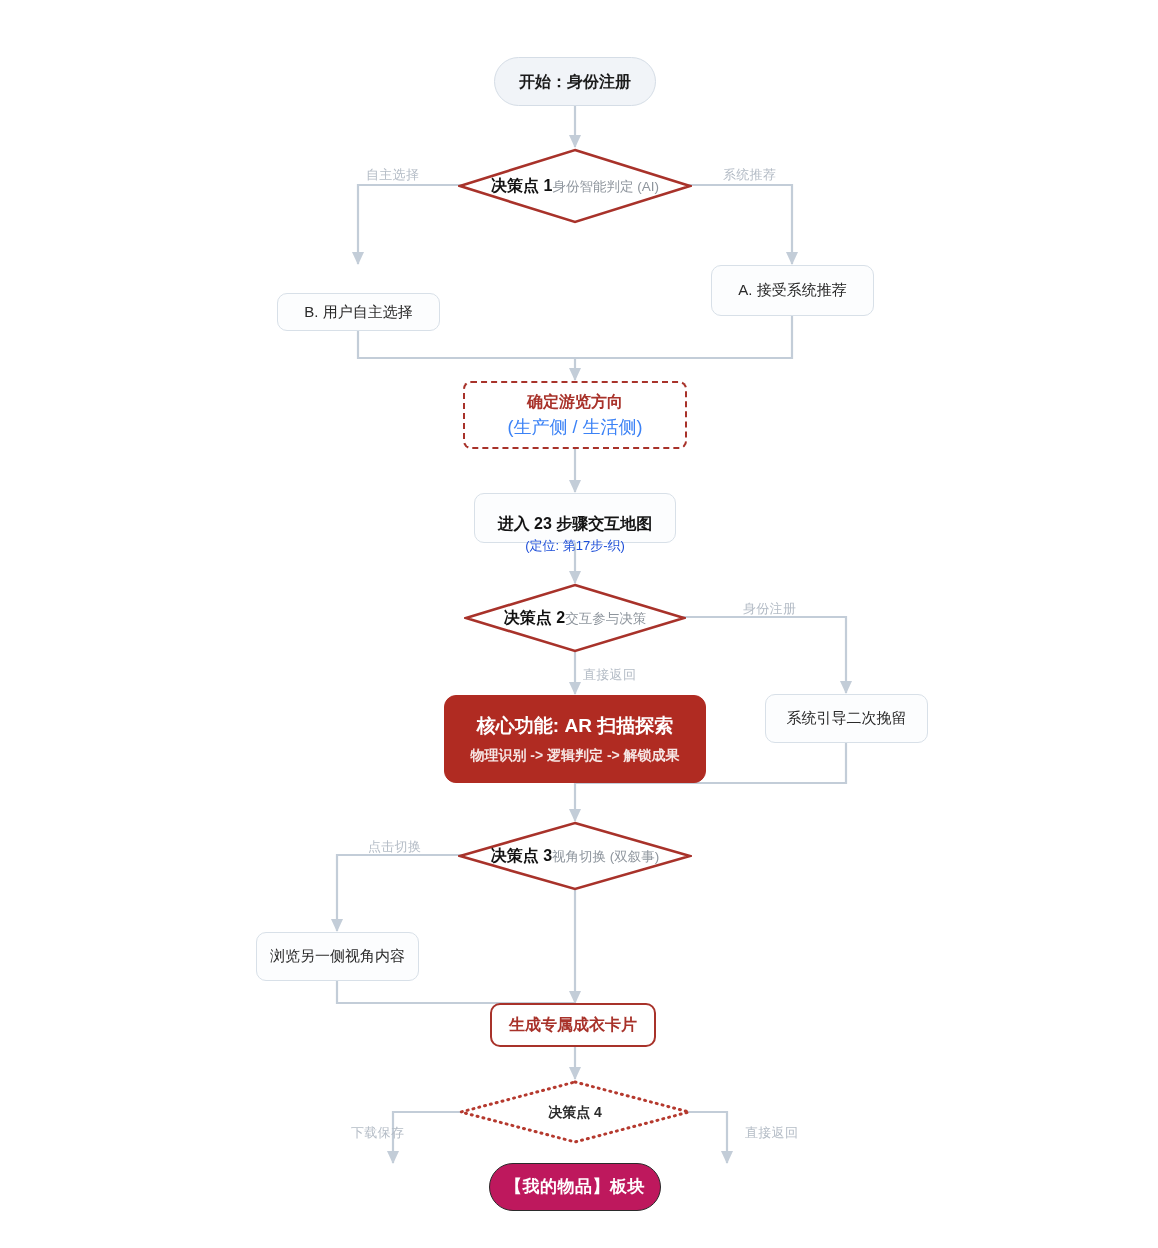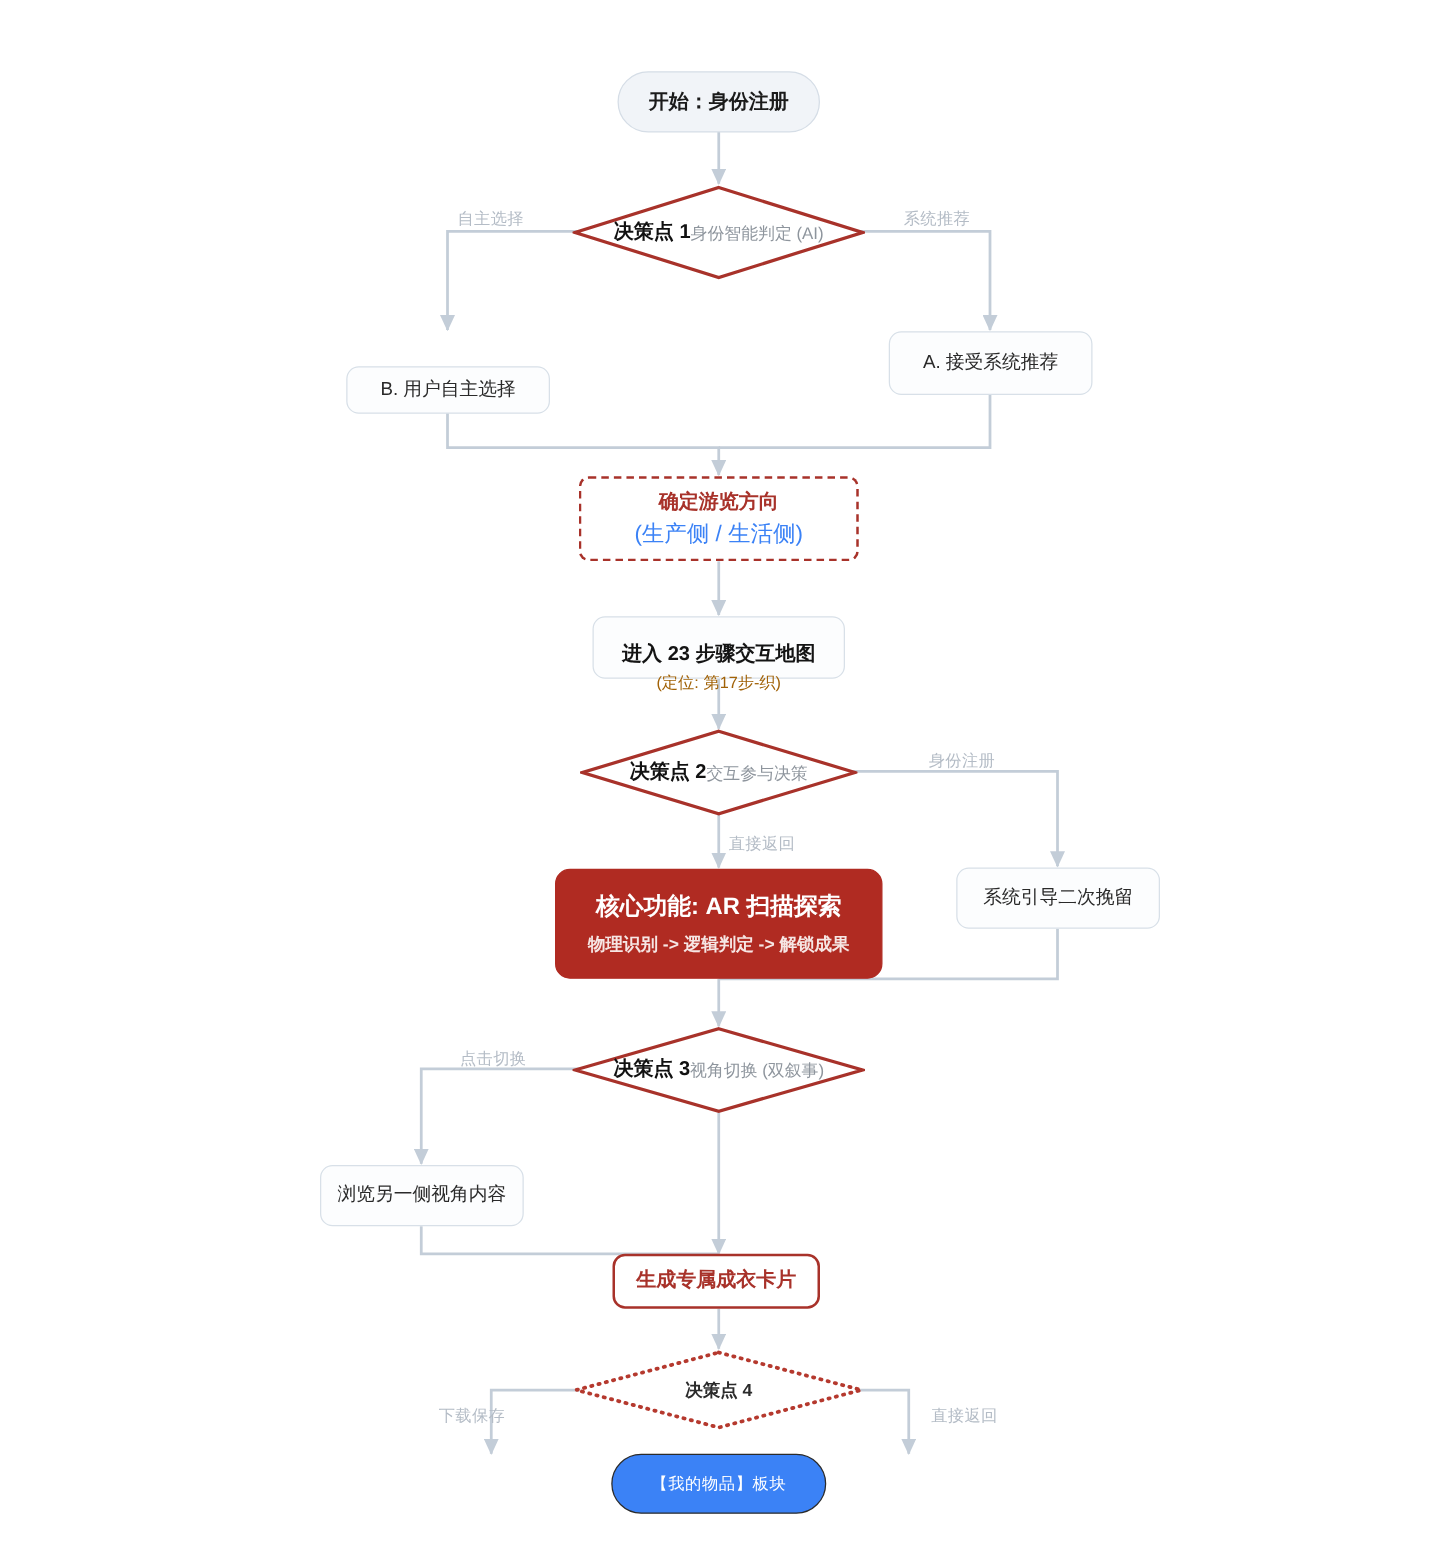--- a/index.html
+++ b/index.html
@@ -41,47 +41,47 @@
     background: #f1f4f8;
     border: 1px solid #d5dde6;
     border-radius: 999px;
     color: #1b1b1b;
     font-size: 16px;
     font-weight: 700;
   }
 
   
   .n-end {
-    background: #3b82f6;
+    background: #be185d;
     border: 1px solid #2b2b2b;
     border-radius: 999px;
     color: #ffffff;
-    font-size: 13px;
-    font-weight: 400;
+    font-size: 17px;
+    font-weight: 700;
     letter-spacing: .5px;
   }
 
   
   .n-box {
     background: #fcfdfe;
     border: 1px solid #d8e0e8;
     border-radius: 10px;
     color: #2a2a2a;
     font-size: 15px;
     font-weight: 400;
   }
   .n-box .title-strong {
     font-size: 16px;
     font-weight: 700;
     color: #141414;
     margin-top: 32px;
   }
   .n-box .sub {
     font-size: 13px;
-    color: #a16207;
+    color: #1d4ed8;
     margin-top: 2px;
   }
 
   
   .n-dashed {
     background: #ffffff;
     border: 2px dashed #a8322a;
     border-radius: 8px;
     color: #a8322a;
   }

